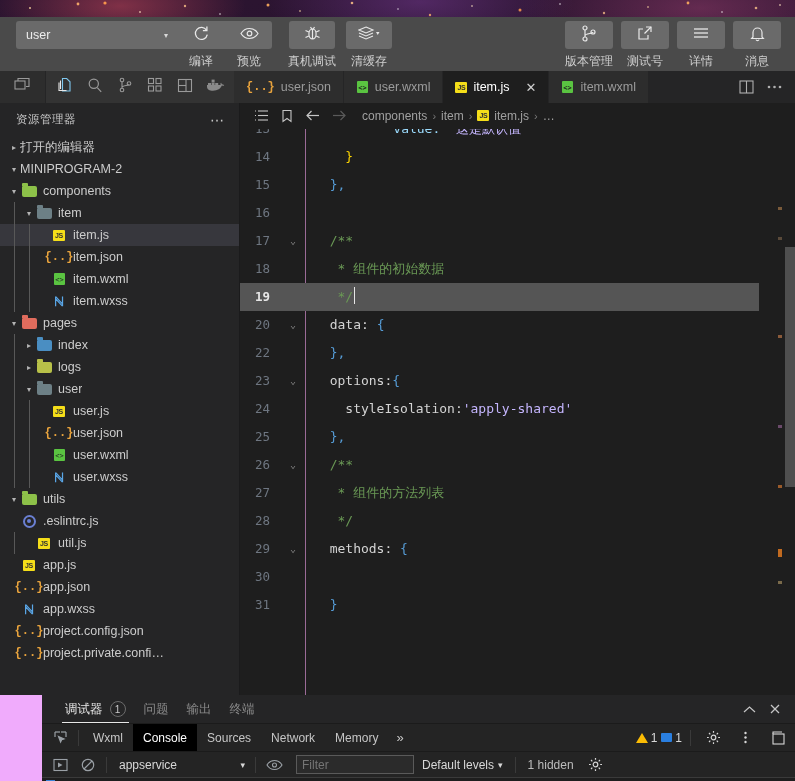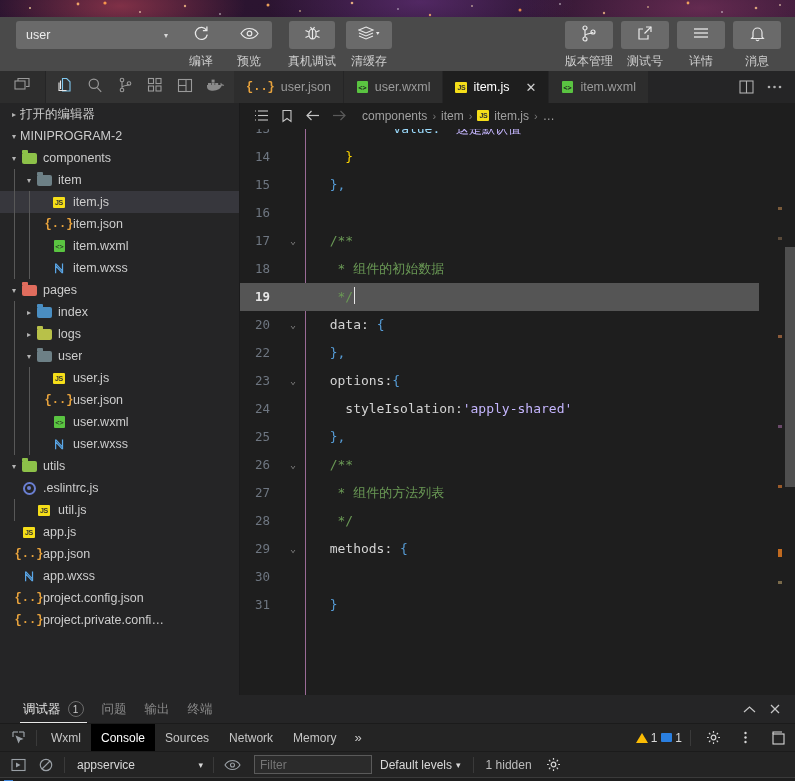--- a/index.html
+++ b/index.html
@@ -208,21 +208,21 @@
   .caret-blink {
     display:inline-block; width:1px; height:17px; background:#e6e6e6;
     vertical-align:-3px; margin-left:1px;
   }
   
   #minimap { width: 26px; background:#1e1e1e; position:relative; flex:0 0 26px;}
   .mm-mark { position:absolute; right:3px; width:4px; height:3px; }
   #vscroll { width: 10px; background:#1e1e1e; position:relative; flex:0 0 10px;}
   #vthumb { position:absolute; left:0; width:10px; background:#4f4f4f; border-radius:0; }
   
-  #panel { height: 86px; background: #f0abfc; display:flex; flex-direction:column; flex:0 0 86px;}
+  #panel { height: 86px; background: #f0abfc; display:flex; flex-direction:column; flex:0 0 86px;padding-left:42px;}
   #panel-tabs {
     height: 28px; display:flex; align-items:center; background:#252526;
     padding-left: 14px; position: relative; flex: 0 0 28px;
   }
   .ptab {
     display:flex; align-items:center; gap:7px; height:28px; padding: 0 9px;
     color:#8a8a8a; font-size:12.5px; cursor:default; position:relative;
   }
   .ptab.active { color:#e7e7e7; }
   .ptab.active:after {
@@ -536,20 +536,24 @@
                 <circle cx="13" cy="3" r="1.3" fill="#b0b0b0"></circle>
               </svg>
           </div>
         </div>
       </div>
     </div>
 
     <div id="body">
 
       <div id="sidebar">
+        <div id="sb-header">
+          <span>资源管理器</span>
+          <span class="dots">⋯</span>
+        </div>
         <div id="tree">
           <div class="row" style="padding-left:8px">
             <span class="tw">▸</span>
             <span class="lbl section">打开的编辑器</span>
           </div>
           <div class="row" style="padding-left:8px">
             <span class="tw">▾</span>
             <span class="lbl section">MINIPROGRAM-2</span>
           </div>
           <div id="tree-rows">

